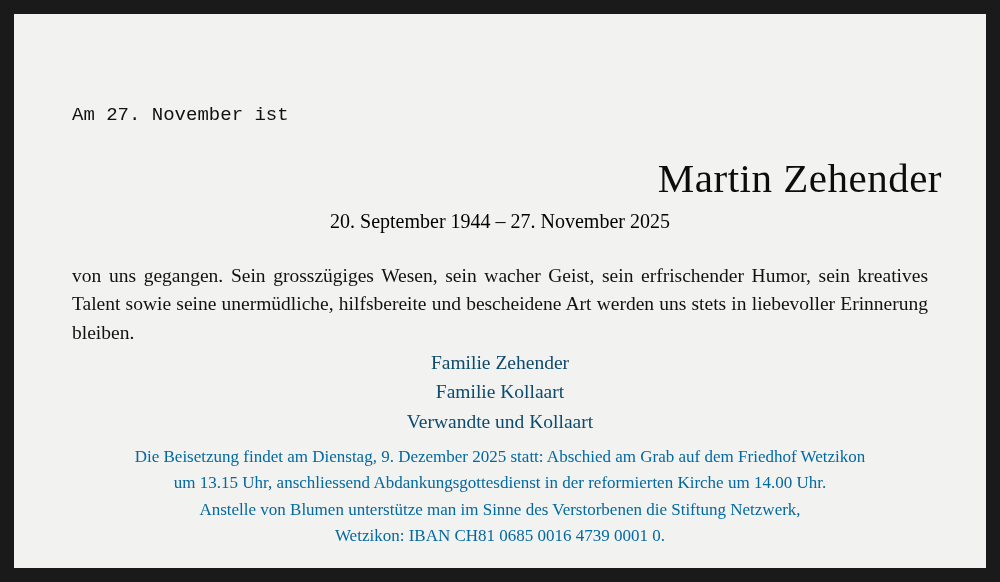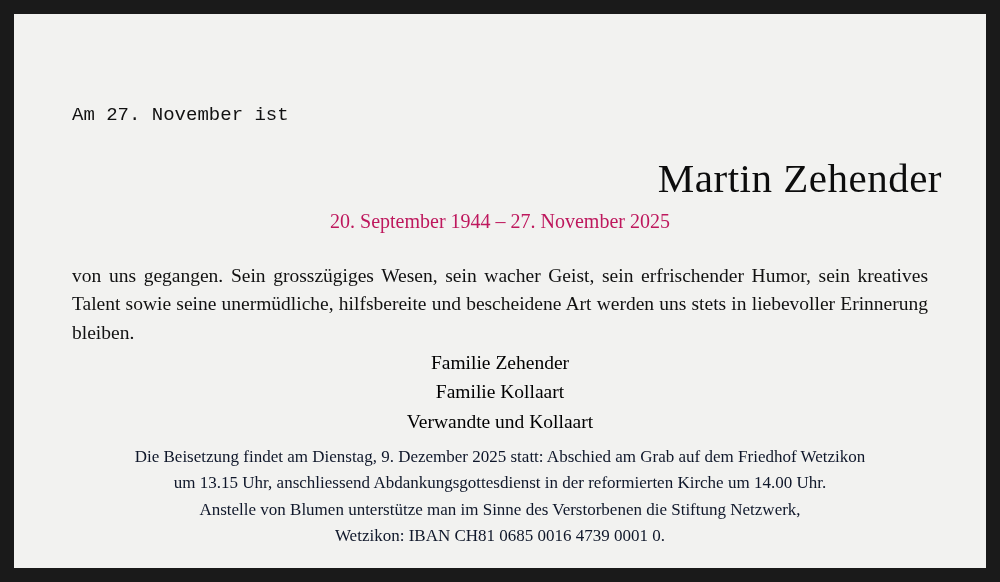--- a/index.html
+++ b/index.html
@@ -57,54 +57,54 @@
     letter-spacing: 0.5px;
     color: #0d0d0d;
   }
   .dates {
     position: absolute;
     left: 0;
     right: 0;
     top: 196px;
     text-align: center;
     font-size: 20px;
-    color: #be185d;
+    color: #000000;
   }
   .body-text {
     position: absolute;
     left: 14px;
     right: 14px;
     top: 248px;
     font-size: 19.5px;
     line-height: 1.45;
     text-align: justify;
     color: #111;
   }
   .signatures {
     position: absolute;
     left: 0;
     right: 0;
     top: 334px;
     text-align: center;
     font-size: 19.5px;
     line-height: 1.5;
-    color: #000000;
+    color: #0c4a6e;
   }
   .signatures div {
     display: block;
   }
   .footer {
     position: absolute;
     left: 14px;
     right: 14px;
     top: 430px;
     text-align: center;
     font-size: 17px;
     line-height: 1.55;
-    color: #0f172a;
+    color: #0369a1;
   }
   .footer div {
     display: block;
   }
 </style>
 </head>
 <body>
 
 <div class="obituary-card">
   <div class="inner">

